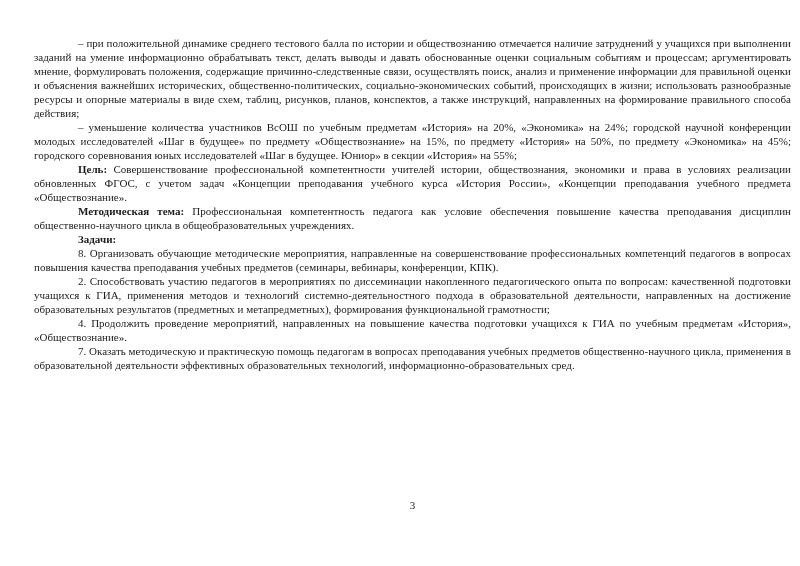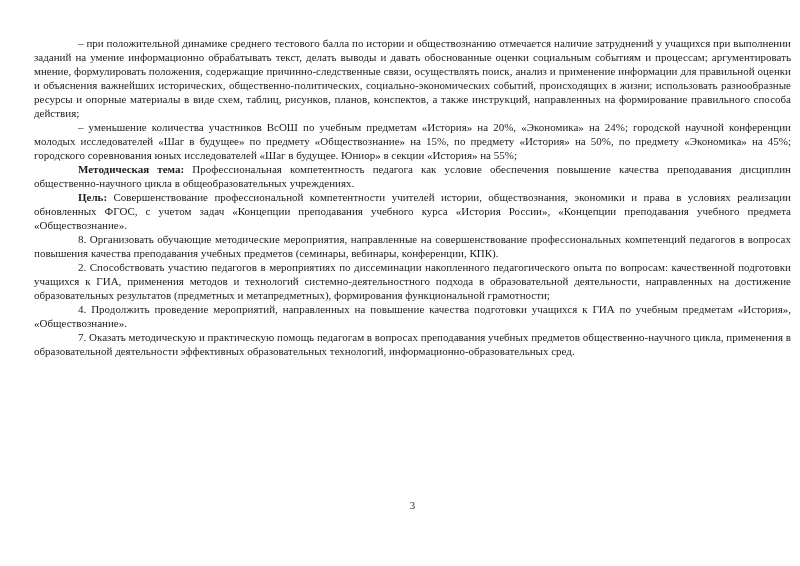--- a/index.html
+++ b/index.html
@@ -44,21 +44,22 @@
     color: #1c1c1c;
   }
 </style>
 </head>
 <body>
 
 <div class="page">
   <div class="text-block">
     <p><b class="lead"></b><span>– при положительной динамике среднего тестового балла по истории и обществознанию отмечается наличие затруднений у учащихся при выполнении заданий на умение информационно обрабатывать текст, делать выводы и давать обоснованные оценки социальным событиям и процессам; аргументировать мнение, формулировать положения, содержащие причинно-следственные связи, осуществлять поиск, анализ и применение информации для правильной оценки и объяснения важнейших исторических, общественно-политических, социально-экономических событий, происходящих в жизни; использовать разнообразные ресурсы и опорные материалы в виде схем, таблиц, рисунков, планов, конспектов, а также инструкций, направленных на формирование правильного способа действия;</span></p>
     <p><b class="lead"></b><span>– уменьшение количества участников ВсОШ по учебным предметам «История» на 20%, «Экономика» на 24%; городской научной конференции молодых исследователей «Шаг в будущее» по предмету «Обществознание» на 15%, по предмету «История» на 50%, по предмету «Экономика» на 45%; городского соревнования юных исследователей «Шаг в будущее. Юниор» в секции «История» на 55%;</span></p>
+    <p><b class="lead">Цель:</b><span> Совершенствование профессиональной компетентности учителей истории, обществознания, экономики и права в условиях реализации обновленных ФГОС, с учетом задач «Концепции преподавания учебного курса «История России», «Концепции преподавания учебного предмета «Обществознание».</span></p>
     <p><b class="lead">Методическая тема:</b><span> Профессиональная компетентность педагога как условие обеспечения повышение качества преподавания дисциплин общественно-научного цикла в общеобразовательных учреждениях.</span></p>
-    <p><b class="lead">Цель:</b><span> Совершенствование профессиональной компетентности учителей истории, обществознания, экономики и права в условиях реализации обновленных ФГОС, с учетом задач «Концепции преподавания учебного курса «История России», «Концепции преподавания учебного предмета «Обществознание».</span></p>
+    <p><b class="lead">Задачи:</b><span></span></p>
     <p><b class="lead"></b><span>8. Организовать обучающие методические мероприятия, направленные на совершенствование профессиональных компетенций педагогов в вопросах повышения качества преподавания учебных предметов (семинары, вебинары, конференции, КПК).</span></p>
     <p><b class="lead"></b><span>2. Способствовать участию педагогов в мероприятиях по диссеминации накопленного педагогического опыта по вопросам: качественной подготовки учащихся к ГИА, применения методов и технологий системно-деятельностного подхода в образовательной деятельности, направленных на достижение образовательных результатов (предметных и метапредметных), формирования функциональной грамотности;</span></p>
     <p><b class="lead"></b><span>4. Продолжить проведение мероприятий, направленных на повышение качества подготовки учащихся к ГИА по учебным предметам «История», «Обществознание».</span></p>
     <p><b class="lead"></b><span>7. Оказать методическую и практическую помощь педагогам в вопросах преподавания учебных предметов общественно-научного цикла, применения в образовательной деятельности эффективных образовательных технологий, информационно-образовательных сред.</span></p>
   </div>
   <div class="page-number">3</div>
 </div>
 
 </body></html>

